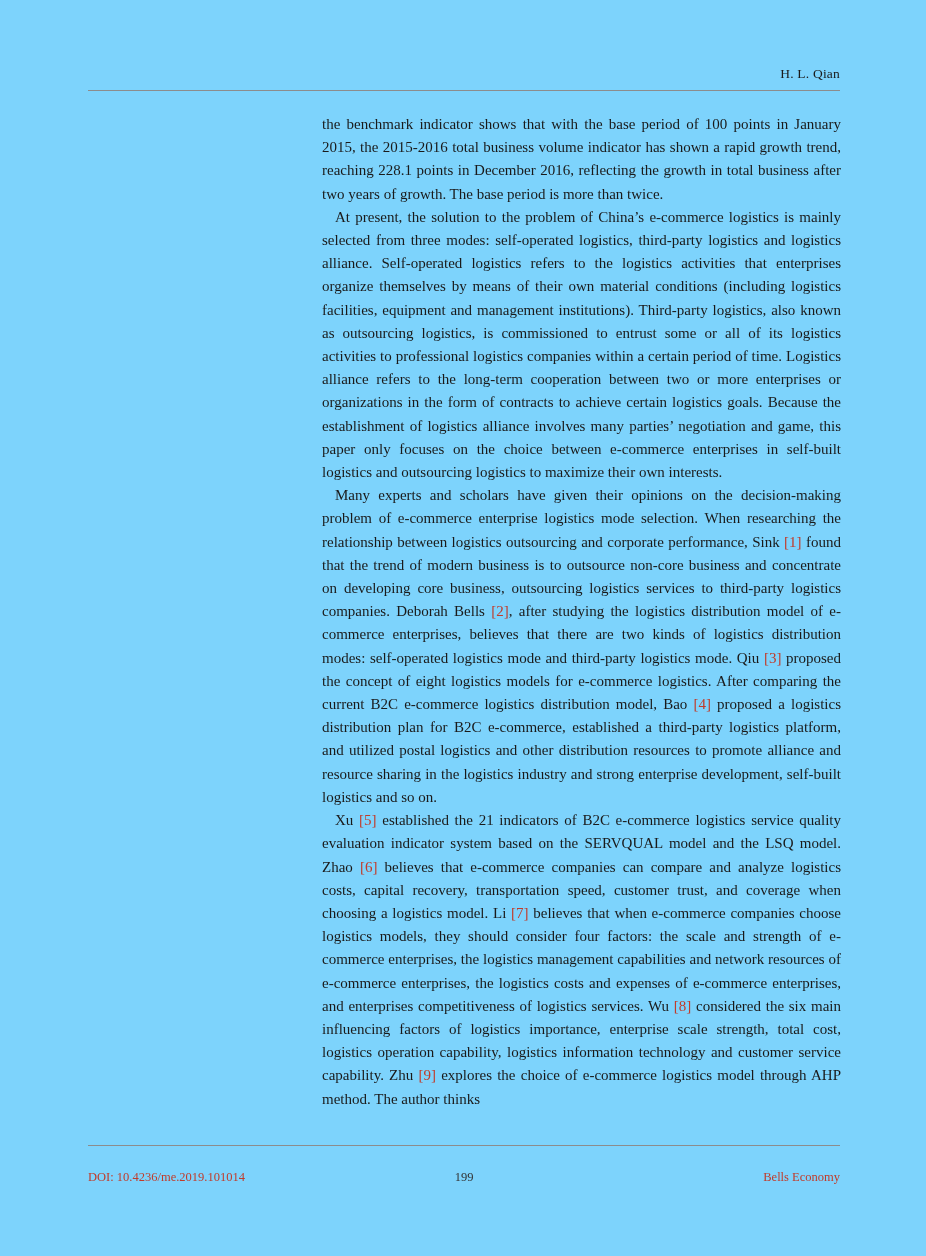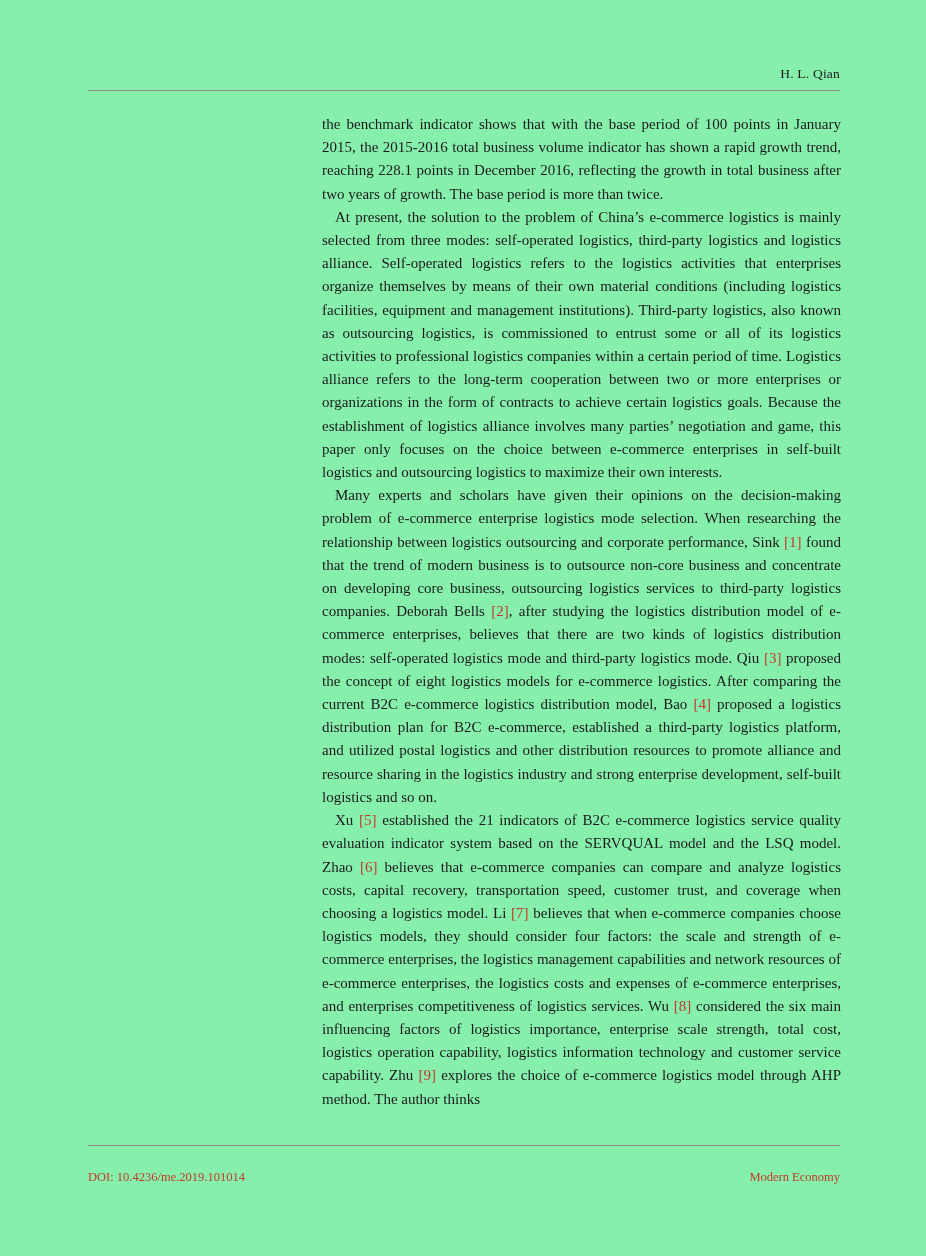--- a/index.html
+++ b/index.html
@@ -8,21 +8,21 @@
     width: 926px;
     height: 1256px;
     font-family: "Liberation Serif", serif;
     color: var(--text-color, #1a1a1a);
     position: relative;
   }
   .page {
     position: relative;
     width: 926px;
     height: 1256px;
-    background: #86efac;
+    background: #7dd3fc;
     overflow: hidden;
   }
   .running-head {
     position: absolute;
     top: 66px;
     left: 88px;
     right: 86px;
     text-align: right;
     font-size: 13.5px;
     letter-spacing: 0.2px;
@@ -105,16 +105,17 @@
       <p class="para"><span>the benchmark indicator shows that with the base period of 100 points in January 2015, the 2015-2016 total business volume indicator has shown a rapid growth trend, reaching 228.1 points in December 2016, reflecting the growth in total business after two years of growth. The base period is more than twice.</span></p>
       <p class="para indent"><span>At present, the solution to the problem of China’s e-commerce logistics is mainly selected from three modes: self-operated logistics, third-party logistics and logistics alliance. Self-operated logistics refers to the logistics activities that enterprises organize themselves by means of their own material conditions (including logistics facilities, equipment and management institutions). Third-party logistics, also known as outsourcing logistics, is commissioned to entrust some or all of its logistics activities to professional logistics companies within a certain period of time. Logistics alliance refers to the long-term cooperation between two or more enterprises or organizations in the form of contracts to achieve certain logistics goals. Because the establishment of logistics alliance involves many parties’ negotiation and game, this paper only focuses on the choice between e-commerce enterprises in self-built logistics and outsourcing logistics to maximize their own interests.</span></p>
       <p class="para indent"><span>Many experts and scholars have given their opinions on the decision-making problem of e-commerce enterprise logistics mode selection. When researching the relationship between logistics outsourcing and corporate performance, Sink </span><span class="cite">[1]</span><span> found that the trend of modern business is to outsource non-core business and concentrate on developing core business, outsourcing logistics services to third-party logistics companies. Deborah Bells </span><span class="cite">[2]</span><span>, after studying the logistics distribution model of e-commerce enterprises, believes that there are two kinds of logistics distribution modes: self-operated logistics mode and third-party logistics mode. Qiu </span><span class="cite">[3]</span><span> proposed the concept of eight logistics models for e-commerce logistics. After comparing the current B2C e-commerce logistics distribution model, Bao </span><span class="cite">[4]</span><span> proposed a logistics distribution plan for B2C e-commerce, established a third-party logistics platform, and utilized postal logistics and other distribution resources to promote alliance and resource sharing in the logistics industry and strong enterprise development, self-built logistics and so on.</span></p>
       <p class="para indent"><span>Xu </span><span class="cite">[5]</span><span> established the 21 indicators of B2C e-commerce logistics service quality evaluation indicator system based on the SERVQUAL model and the LSQ model. Zhao </span><span class="cite">[6]</span><span> believes that e-commerce companies can compare and analyze logistics costs, capital recovery, transportation speed, customer trust, and coverage when choosing a logistics model. Li </span><span class="cite">[7]</span><span> believes that when e-commerce companies choose logistics models, they should consider four factors: the scale and strength of e-commerce enterprises, the logistics management capabilities and network resources of e-commerce enterprises, the logistics costs and expenses of e-commerce enterprises, and enterprises competitiveness of logistics services. Wu </span><span class="cite">[8]</span><span> considered the six main influencing factors of logistics importance, enterprise scale strength, total cost, logistics operation capability, logistics information technology and customer service capability. Zhu </span><span class="cite">[9]</span><span> explores the choice of e-commerce logistics model through AHP method. The author thinks</span></p>
     </div>
 
   <div class="footer-rule"></div>
 
   <div class="footer-row">
     <span class="footer-doi">DOI: 10.4236/me.2019.101014</span>
-    <span class="footer-journal">Modern Economy</span>
+    <span class="footer-page">199</span>
+    <span class="footer-journal">Bells Economy</span>
   </div>
 
 </div>
 
 </body></html>

